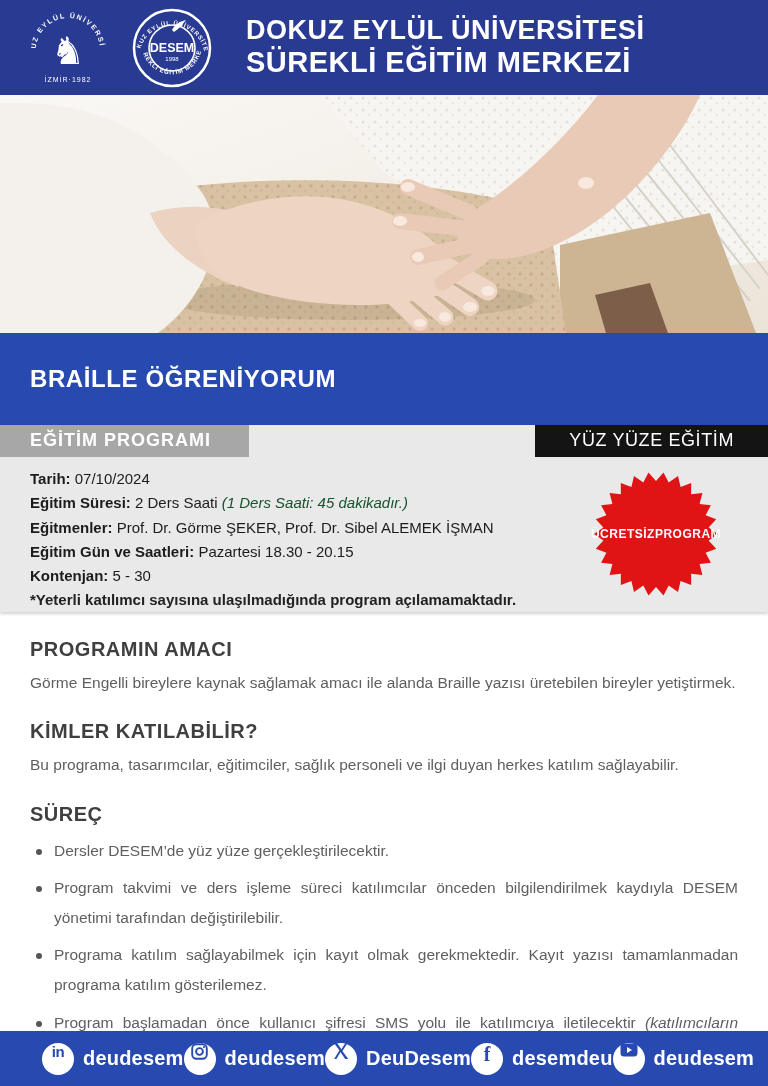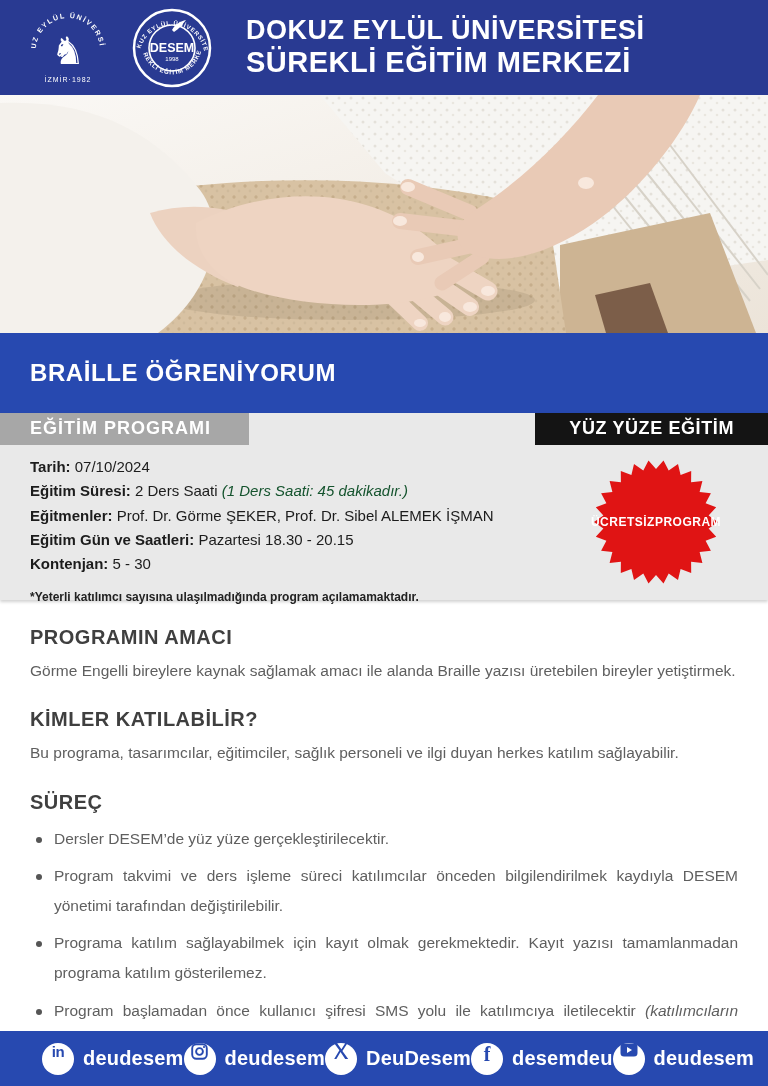--- a/index.html
+++ b/index.html
@@ -23,33 +23,33 @@
   .logo-desem{width:80px;height:80px;flex:0 0 auto;margin-left:6px;}
   .top-titles{margin-left:18px;color:#fff;line-height:1.15;}
   .top-titles .t1{font-size:27px;font-weight:600;letter-spacing:.5px;}
   .top-titles .t2{font-size:29px;font-weight:800;letter-spacing:.5px;}
 
   
   .hero{height:238px;position:relative;overflow:hidden;background:#f2ede6;}
   .hero svg{display:block;width:100%;height:100%;}
 
   
-  .title-bar{height:80px;background:var(--bar-blue);display:flex;align-items:center;padding:0 30px;}
+  .title-bar{height:92px;background:var(--bar-blue);display:flex;align-items:center;padding:0 30px;}
   .title-bar h1{color:#fff;font-size:24px;font-weight:800;letter-spacing:.6px;}
 
   
   .panel{height:187px;background:var(--panel-gray);position:relative;box-shadow:0 2px 3px rgba(0,0,0,.18);}
   .badges{display:flex;justify-content:space-between;align-items:center;}
   .badge-left{background:var(--badge-gray);color:#fff;font-weight:800;font-size:18px;letter-spacing:1px;padding:5px 38px 6px 30px;}
-  .badge-right{background:var(--badge-black);color:#fff;font-weight:700;font-size:18px;letter-spacing:.6px;padding:5px 34px 6px 34px;min-width:232px;text-align:center;}
+  .badge-right{background:var(--badge-black);color:#fff;font-weight:400;font-size:18px;letter-spacing:.6px;padding:5px 34px 6px 34px;min-width:232px;text-align:center;}
   .details{padding:10px 0 0 30px;width:545px;}
   .detail-row{font-size:15px;color:var(--detail-ink);line-height:1.62;}
   .detail-row .lbl{font-weight:800;}
   .detail-row .note{font-style:italic;color:#14532d;}
-  .footnote{font-size:12px;font-weight:700;color:#222;margin-top:14px;}
+  .footnote{font-size:15px;font-weight:700;color:#222;margin-top:3px;}
   .free-badge{position:absolute;top:45px;right:48px;width:128px;height:128px;}
   .free-badge svg{position:absolute;inset:0;}
   .free-badge .lines{position:absolute;inset:0;display:flex;flex-direction:row;align-items:center;justify-content:center;color:#fff;font-weight:800;font-size:12px;letter-spacing:.5px;line-height:1.35;}
 
   
   .content{background:#fff;padding:26px 30px 0 30px;}
   .section{margin-bottom:26px;}
   .section h2{font-size:20px;font-weight:800;color:var(--heading-ink);letter-spacing:.5px;margin-bottom:10px;}
   .section p{font-size:15.5px;color:var(--body-ink);line-height:1.5;}
   .surec-list{list-style:none;margin-top:4px;}

